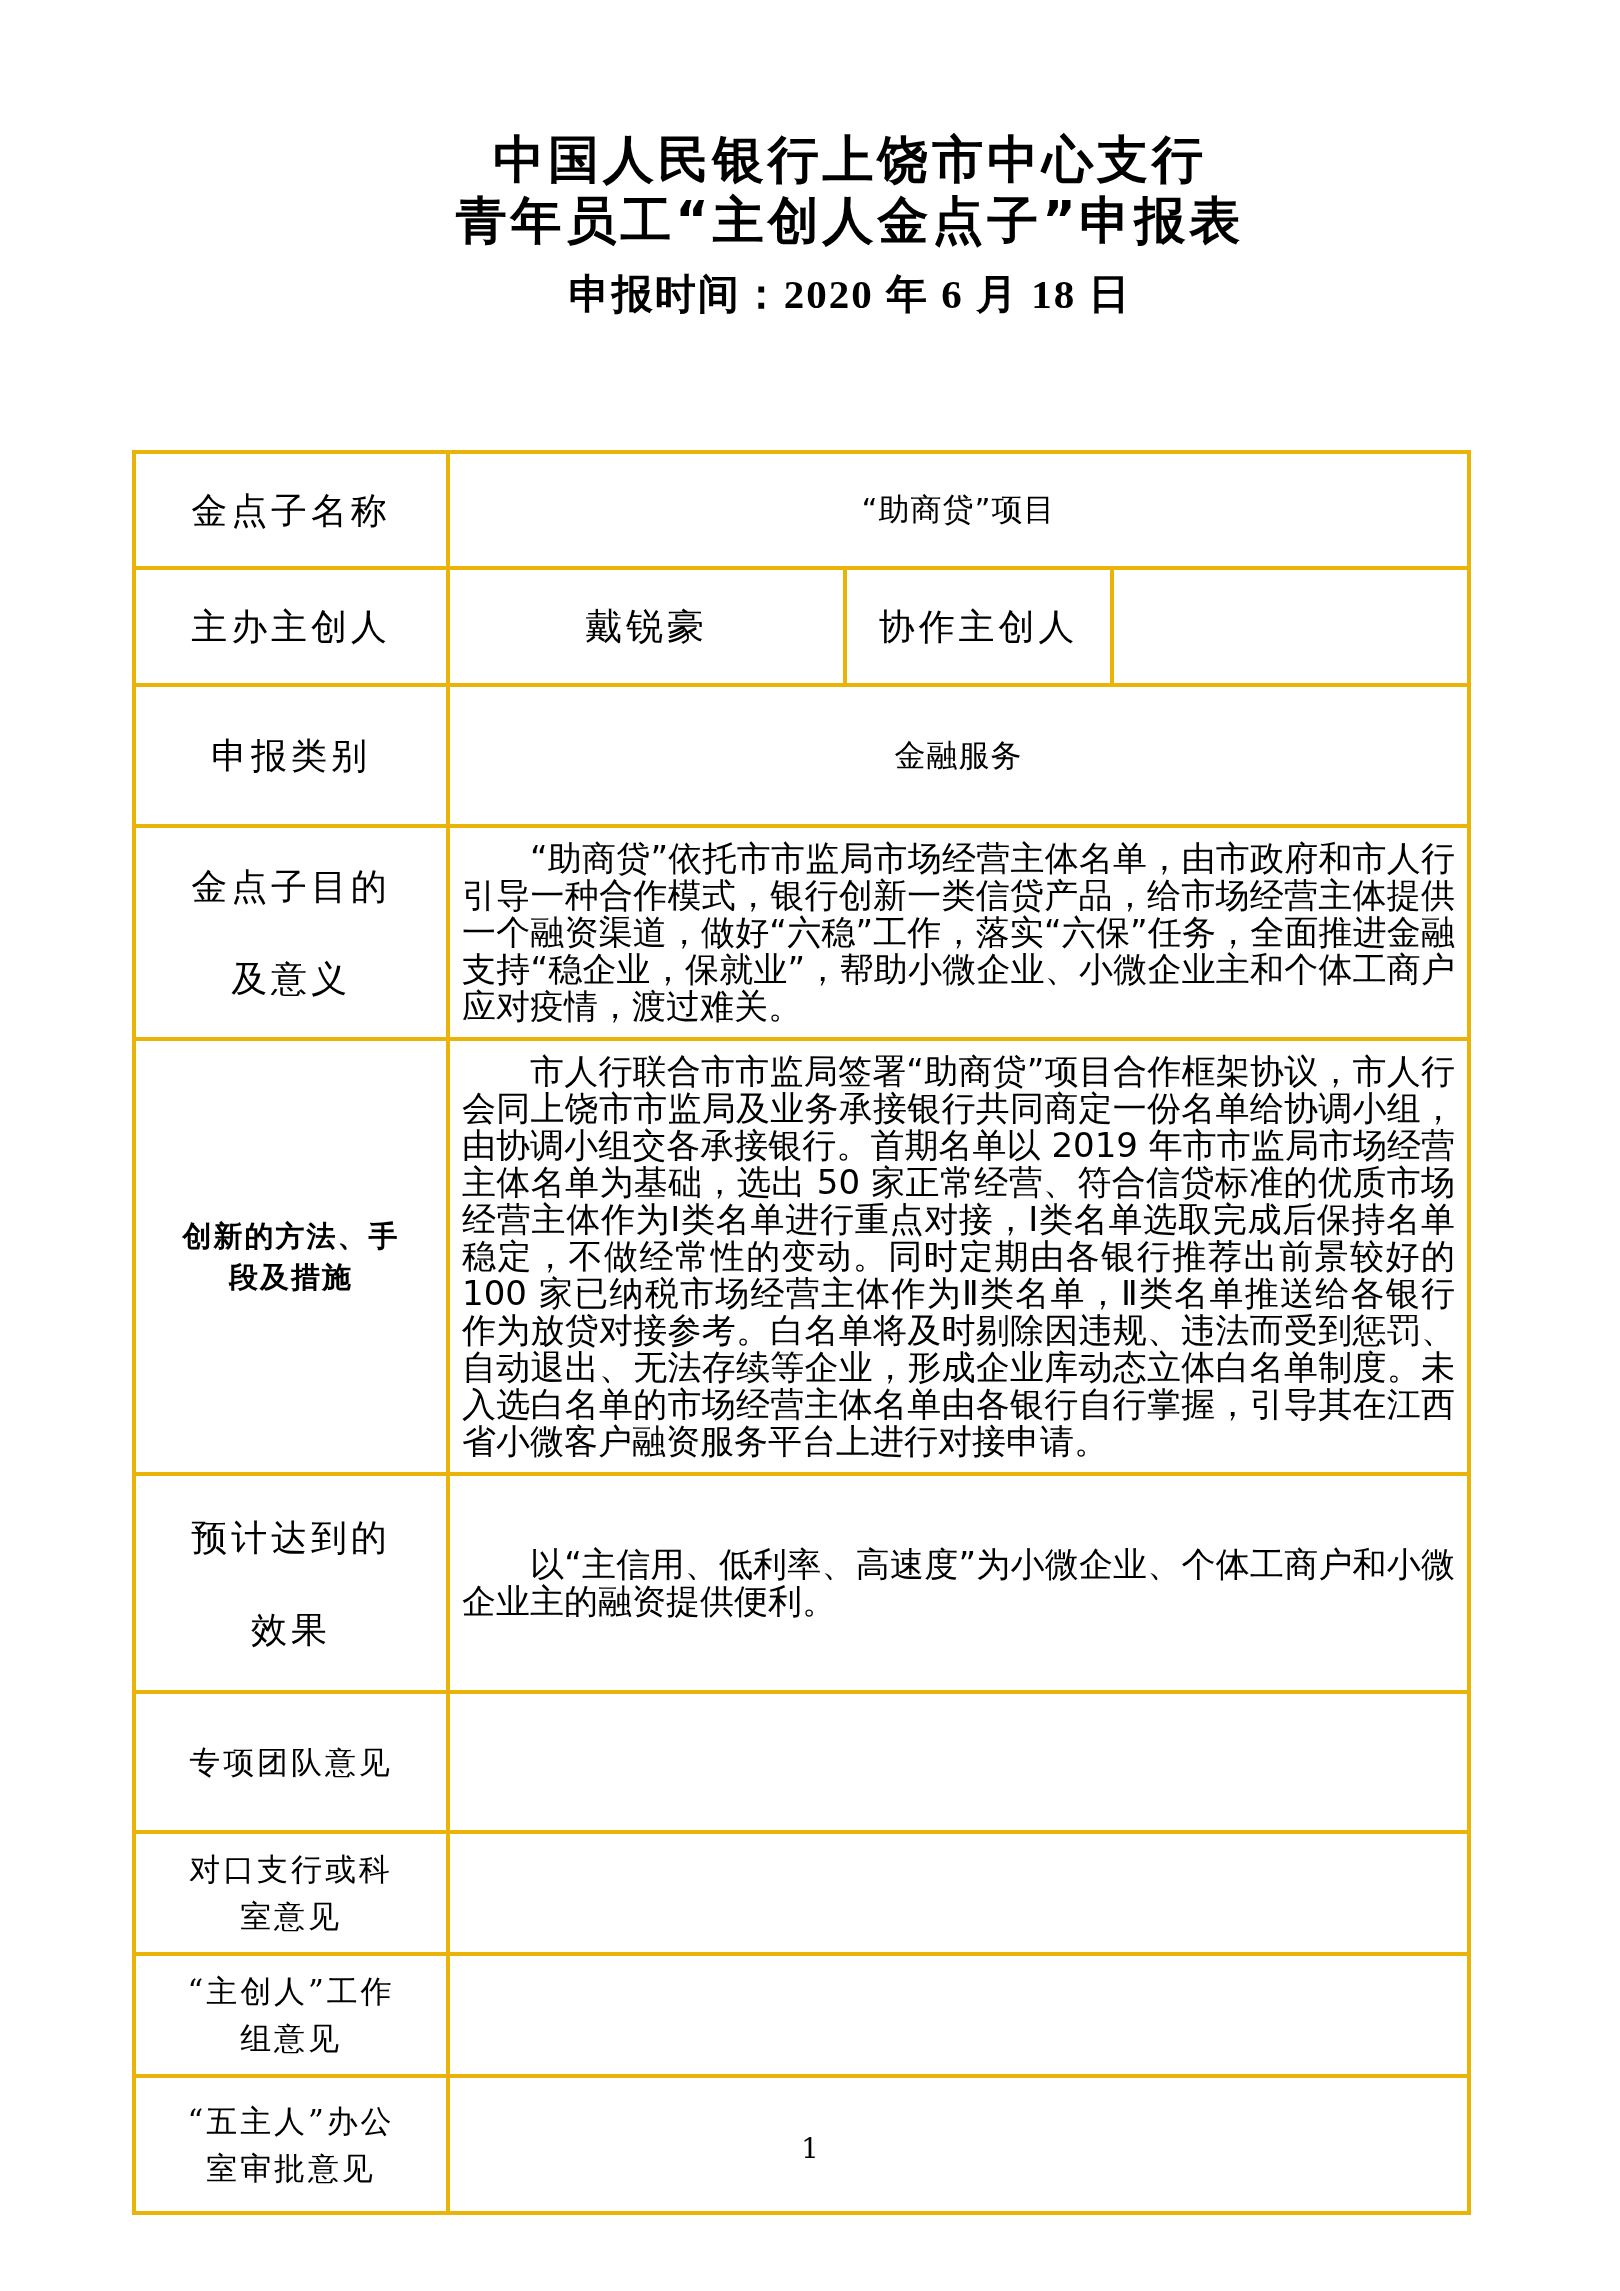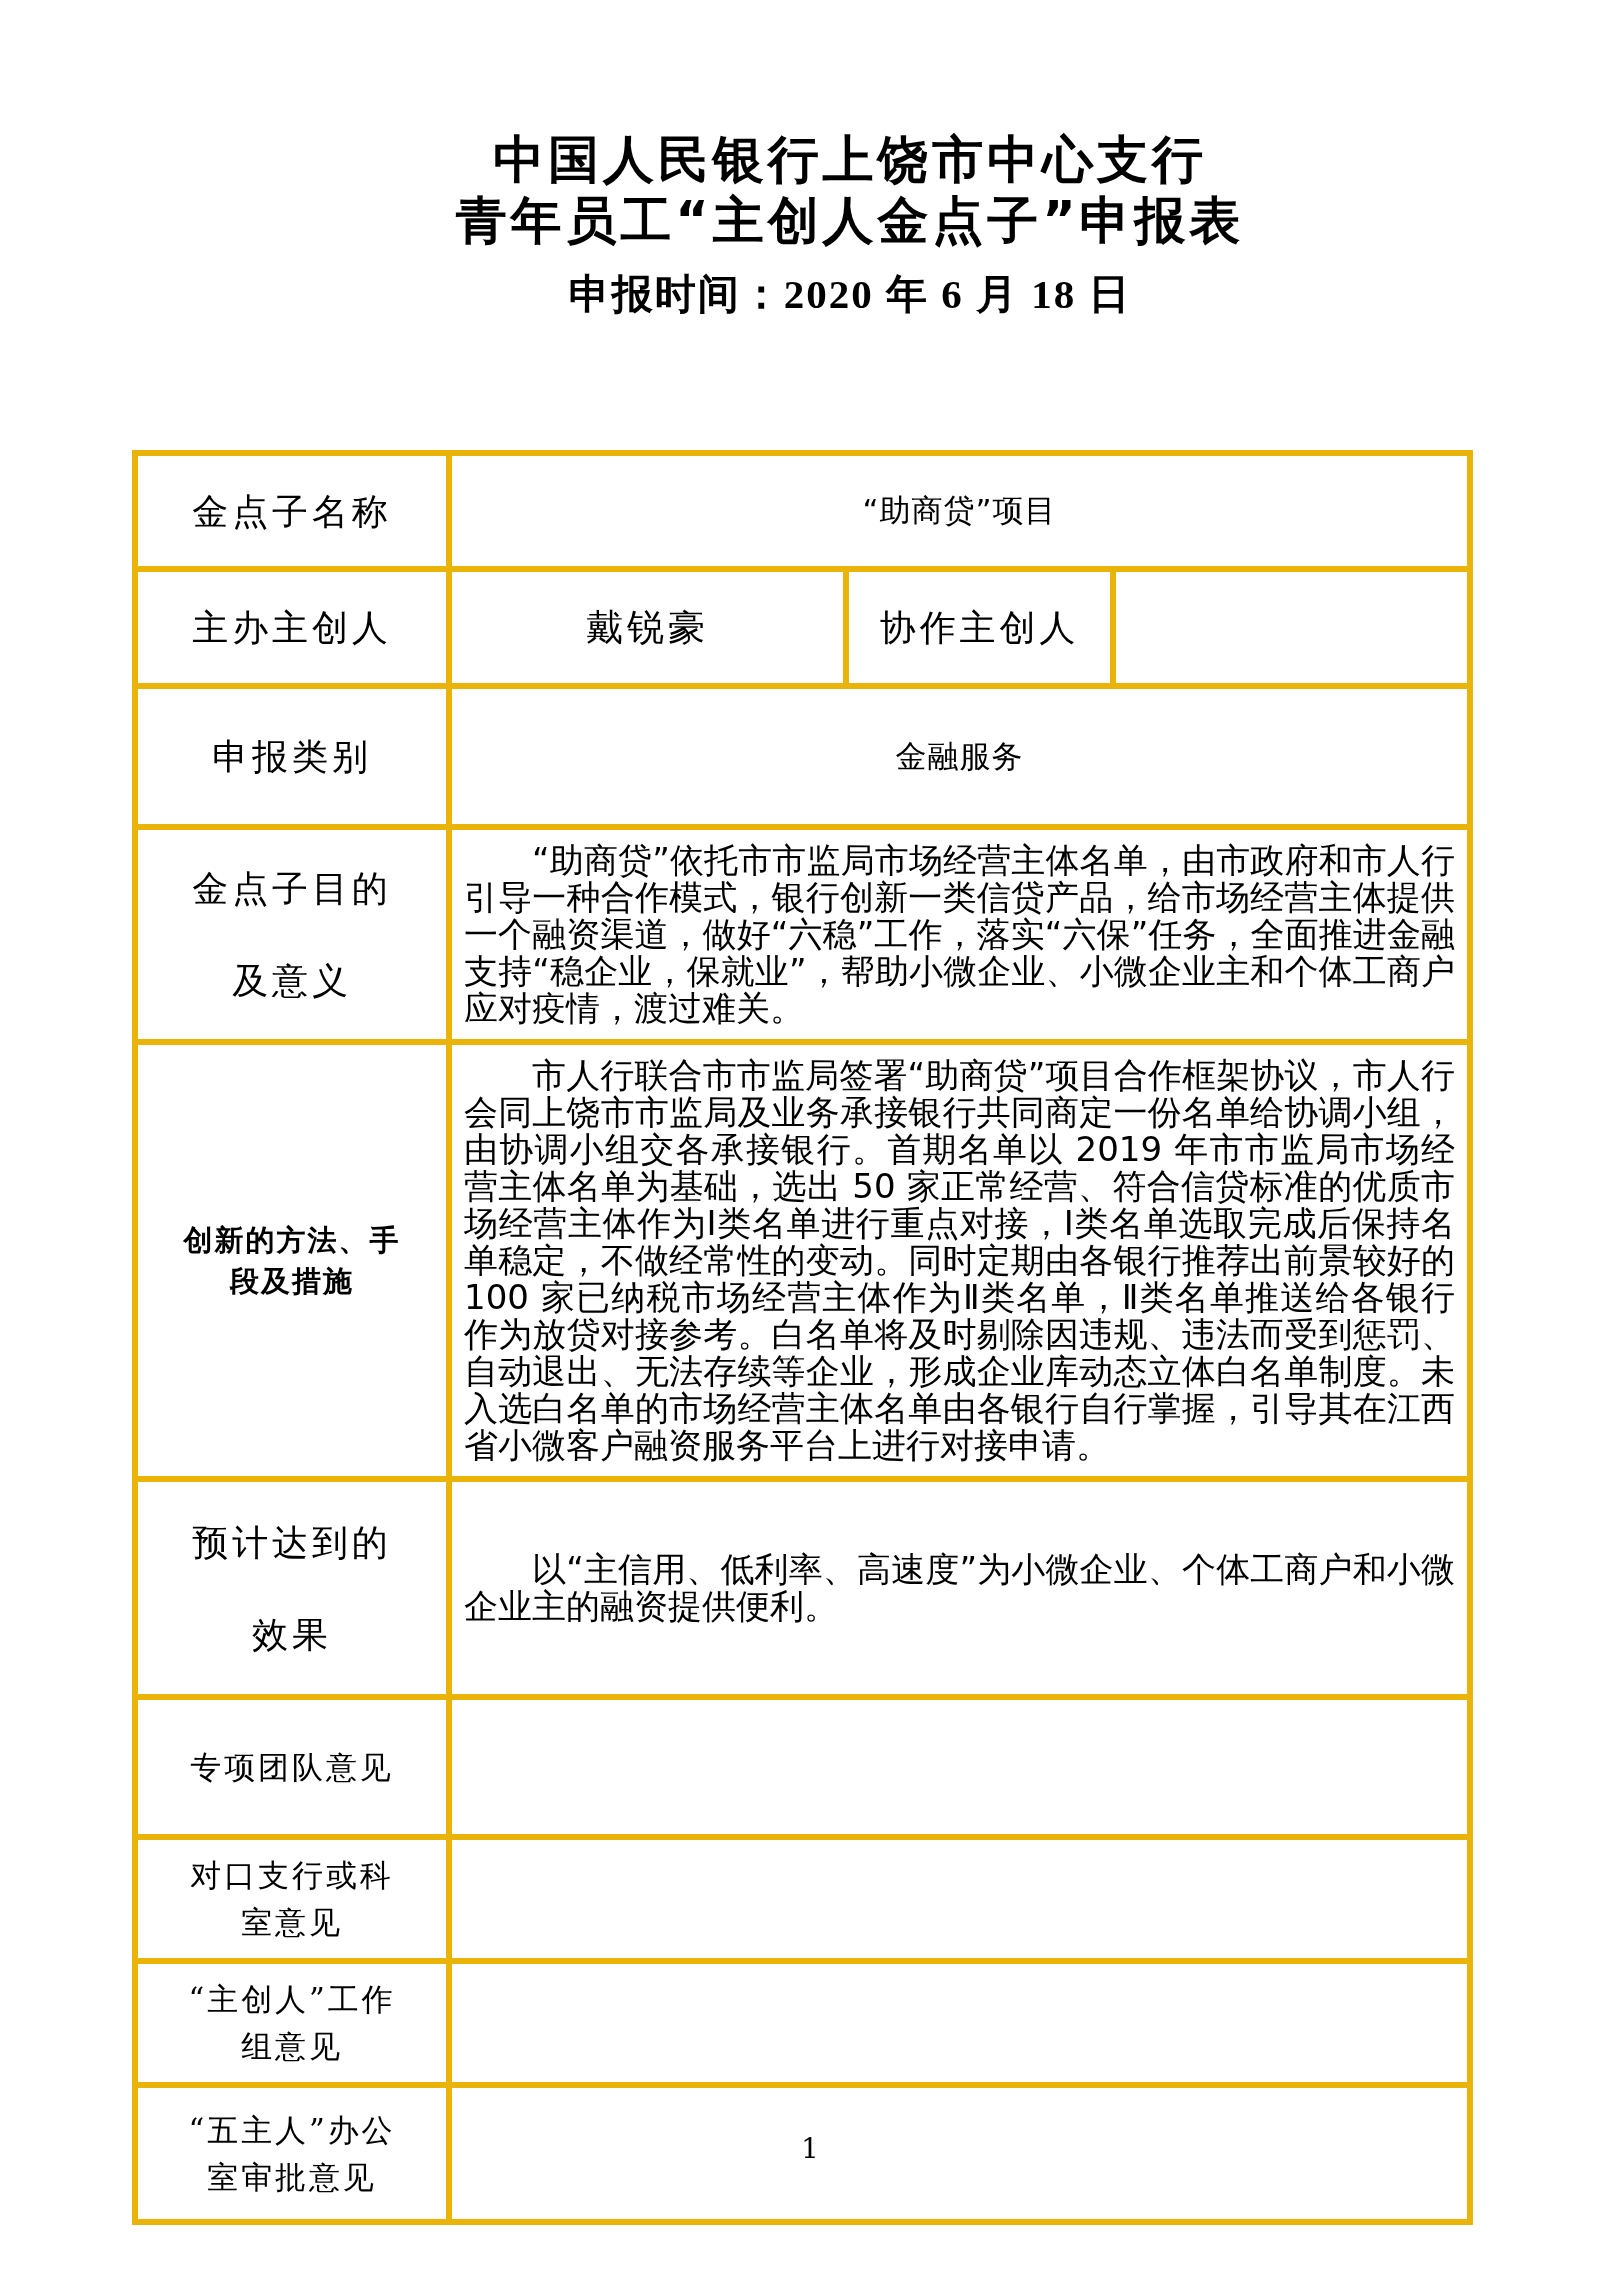--- a/index.html
+++ b/index.html
@@ -37,21 +37,21 @@
   }
   table.form {
     position: absolute;
     left: 132px;
     top: 450px;
     width: 1334px;
     border-collapse: collapse;
     table-layout: fixed;
   }
   table.form td {
-    border: 6px solid #eab308;
+    border: 4px solid #eab308;
     padding: 12px;
     overflow: hidden;
   }
   td.label {
     font-family: "DejaVu Serif", serif;
     text-align: center;
     vertical-align: middle;
   }
   td.label.lg { font-size: 36px; letter-spacing: 3.9px; line-height: 49px; }
   td.label.md { font-size: 29px; letter-spacing: 2px; line-height: 41px; font-weight: bold; }

